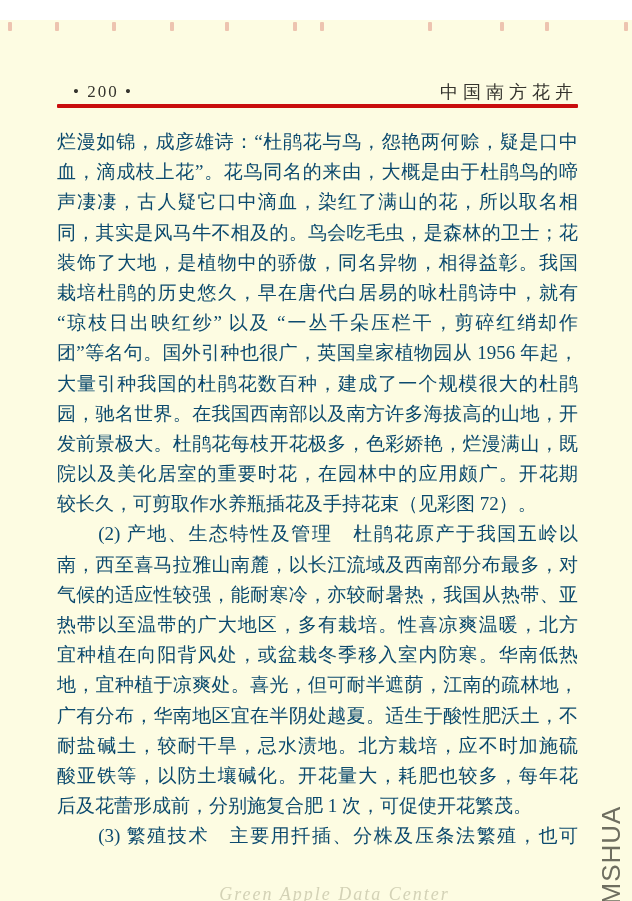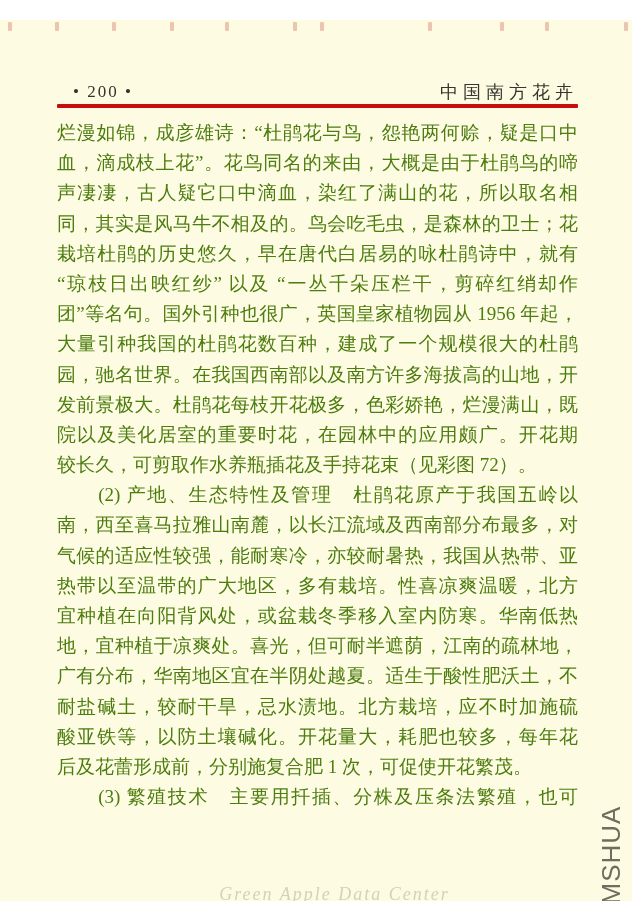--- a/index.html
+++ b/index.html
@@ -49,23 +49,23 @@
     position: absolute;
     left: 57px;
     top: 84px;
     width: 521px;
     height: 4px;
     border-radius: 1px;
   }
   .body-text {
     position: absolute;
     left: 57px;
-    top: 98px;
+    top: 107px;
     width: 521px;
-    color: #4d7c0f;
+    color: #0c4a6e;
     font-size: 19px;
   }
   .tline {
     height: 30.2px;
     line-height: 30.2px;
     white-space: nowrap;
     text-align: justify;
     text-align-last: justify;
     overflow: visible;
   }
@@ -122,20 +122,21 @@
     <span class="book-title">中国南方花卉</span>
   </div>
 
   <div class="header-rule" style="background: rgb(201, 13, 13);"></div>
 
   <div class="body-text">
       <div class="tline">烂漫如锦，成彦雄诗：“杜鹃花与鸟，怨艳两何赊，疑是口中</div>
       <div class="tline">血，滴成枝上花”。花鸟同名的来由，大概是由于杜鹃鸟的啼</div>
       <div class="tline">声凄凄，古人疑它口中滴血，染红了满山的花，所以取名相</div>
       <div class="tline">同，其实是风马牛不相及的。鸟会吃毛虫，是森林的卫士；花</div>
+      <div class="tline">装饰了大地，是植物中的骄傲，同名异物，相得益彰。我国</div>
       <div class="tline">栽培杜鹃的历史悠久，早在唐代白居易的咏杜鹃诗中，就有</div>
       <div class="tline">“琼枝日出映红纱” 以及 “一丛千朵压栏干，剪碎红绡却作</div>
       <div class="tline">团”等名句。国外引种也很广，英国皇家植物园从 1956 年起，</div>
       <div class="tline">大量引种我国的杜鹃花数百种，建成了一个规模很大的杜鹃</div>
       <div class="tline">园，驰名世界。在我国西南部以及南方许多海拔高的山地，开</div>
       <div class="tline">发前景极大。杜鹃花每枝开花极多，色彩娇艳，烂漫满山，既</div>
       <div class="tline">院以及美化居室的重要时花，在园林中的应用颇广。开花期</div>
       <div class="tline para-end">较长久，可剪取作水养瓶插花及手持花束（见彩图 72）。</div>
       <div class="tline">　　(2) 产地、生态特性及管理　杜鹃花原产于我国五岭以</div>
       <div class="tline">南，西至喜马拉雅山南麓，以长江流域及西南部分布最多，对</div>

